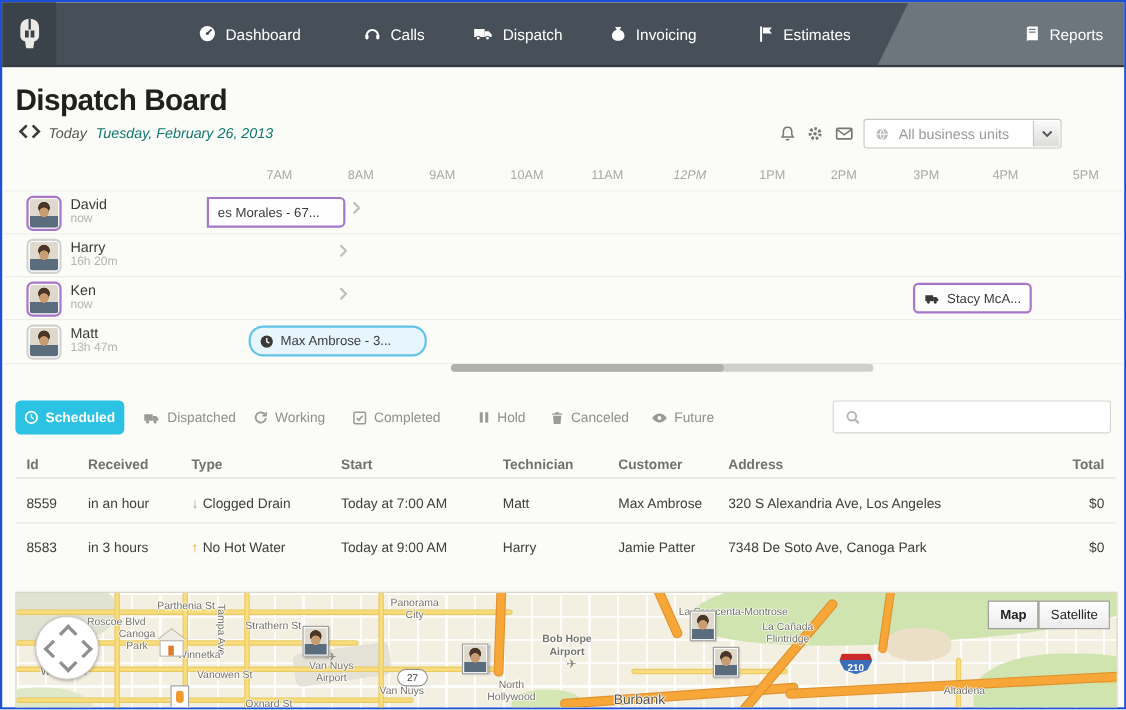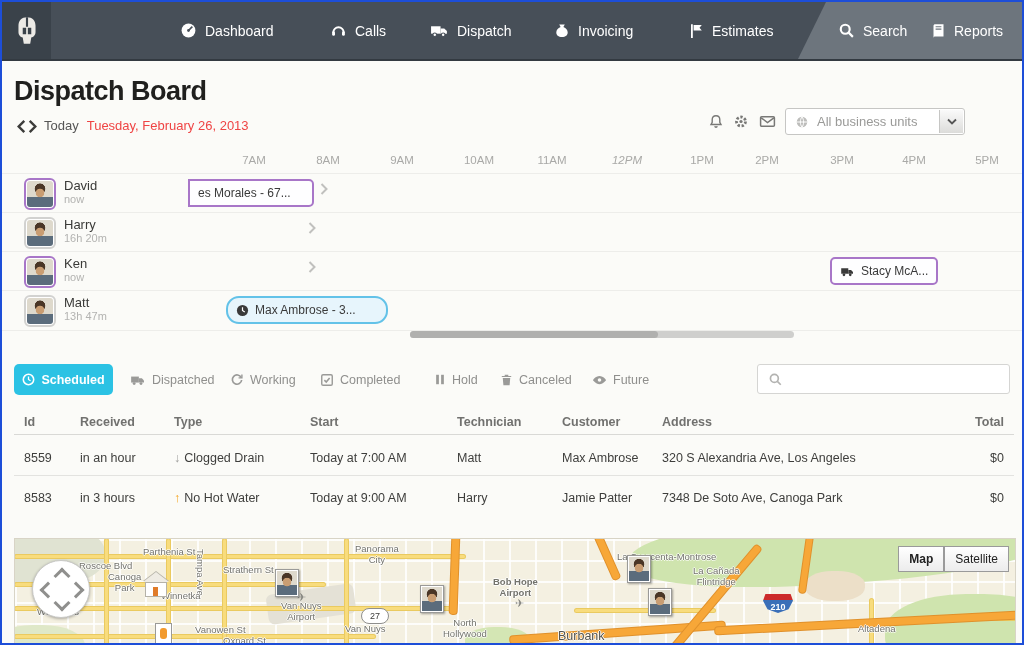--- a/index.html
+++ b/index.html
@@ -9,23 +9,23 @@
   
   .nav{position:absolute;left:0;top:0;width:100%;height:57px;background:#474f58;border-bottom:2px solid #333a41;}
   .logo{position:absolute;left:0;top:0;width:49px;height:57px;background:#3a424a;display:flex;align-items:center;justify-content:center;}
   .nav-light{position:absolute;top:0;bottom:0;left:796px;right:0;background:#6d757d;
              clip-path:polygon(28px 0,100% 0,100% 100%,0 100%);}
   .nav-item{position:absolute;top:0;height:57px;display:flex;align-items:center;gap:8px;
             color:#fff;font-size:14px;cursor:pointer;z-index:2;}
   .nav-item .ic{color:#fff}
   
   .page-title{position:absolute;left:12px;top:74px;font-size:27px;font-weight:700;color:#20201e;letter-spacing:-.5px;}
-  .date-row{position:absolute;left:14px;top:111px;height:20px;display:flex;align-items:flex-end;font-size:13px;color:#555;}
+  .date-row{position:absolute;left:14px;top:111px;height:20px;display:flex;align-items:flex-start;font-size:13px;color:#555;font-style:italic;}
   .chev-btn{color:#3c3c3a;cursor:pointer;display:flex;align-items:center;}
-  .date-txt{color:#ef4444;}
+  .date-txt{color:#0f766e;}
   .hdr-ic{position:absolute;top:111px;color:#787876;cursor:pointer;}
   .dropdown{position:absolute;left:783px;top:106px;width:180px;height:27px;background:#fff;
             border:1px solid #c6c6c4;border-radius:3px;box-sizing:border-box;display:flex;align-items:center;cursor:pointer;}
   .dropdown .txt{color:#9a9a98;font-size:13px;margin-left:8px;}
   .dd-btn{position:absolute;right:1px;top:1px;bottom:1px;width:23px;background:linear-gradient(#fafafa,#dcdcda);
           border-left:1px solid #c6c6c4;display:flex;align-items:center;justify-content:center;color:#555;}
   
   .hour{position:absolute;top:152px;transform:translateX(-50%);font-size:11.5px;color:#a9a9a7;}
   .tech-row{position:absolute;left:0;width:1024px;height:39px;border-top:1px solid #ededea;}
   .avatar{position:absolute;left:22px;top:4px;width:26px;height:26px;border:2px solid #d2d2d0;border-radius:6px;background:#fff;padding:1px;}
@@ -158,29 +158,20 @@
     </div>
     <div class="nav-item" style="left:686px">
       <span class="ic">
           <svg width="16" height="16" viewBox="0 0 16 16">
             <path fill="currentColor" d="M3 1.2h1.8V15H3z"></path>
             <path fill="currentColor" d="M5.6 2h8.2l-2.3 2.7 2.3 2.7H5.6z"></path>
           </svg>
         </span>
       <span>Estimates</span>
     </div>
-    <div class="nav-item" style="left:836px">
-      <span class="ic">
-          <svg width="17" height="17" viewBox="0 0 16 16" fill="none" stroke="currentColor" stroke-width="2">
-            <circle cx="6.8" cy="6.8" r="4.2"></circle>
-            <line x1="10" y1="10" x2="14" y2="14"></line>
-          </svg>
-        </span>
-      <span>Search</span>
-    </div>
     <div class="nav-item" style="left:928px">
       <span class="ic">
           <svg width="16" height="16" viewBox="0 0 16 16">
             <path fill="currentColor" d="M3.5 2.8c0-.9.7-1.6 1.6-1.6h8.4v12.3H5.1c-.9 0-1.6.7-1.6 1.6z"></path>
             <path fill="#6d757d" d="M5.6 3.2h5.8v1.1H5.6zM5.6 5.6h5.8v1.1H5.6z"></path>
           </svg>
         </span>
       <span>Reports</span>
     </div>
   </div>
@@ -472,21 +463,21 @@
         <span class="mlabel" style="left: 128px; top: 8px;">Parthenia St</span>
         <span class="mlabel vert" style="left: 190px; top: 10px;">Tampa Ave</span>
         <span class="mlabel" style="left: 208px; top: 26px;">Strathern St</span>
         <span class="mlabel ctr" style="left: 340px; top: 5px;">Panorama
 City</span>
         <span class="mlabel" style="left: 64px; top: 22px;">Roscoe Blvd</span>
         <span class="mlabel ctr" style="left: 93px; top: 33px;">Canoga
 Park</span>
         <span class="mlabel" style="left: 146px; top: 52px;">Winnetka</span>
         <span class="mlabel" style="left: 22px; top: 68px;">West Hills</span>
-        <span class="mlabel" style="left: 180px; top: 70px; margin-top: 16px;">Vanowen St</span>
+        <span class="mlabel" style="left: 164px; top: 70px;">Vanowen St</span>
         <span class="mlabel ctr" style="left: 266px; top: 62px;">Van Nuys
 Airport</span>
         <span class="mlabel" style="left: 330px; top: 85px;">Van Nuys</span>
         <span class="mlabel" style="left: 208px; top: 97px;">Oxnard St</span>
         <span class="mlabel ctr" style="left: 428px; top: 79px;">North
 Hollywood</span>
         <span class="mlabel ctr" style="left: 478px; top: 38px; font-weight: bold;">Bob Hope
 Airport</span>
         <span class="mlabel big" style="left: 543px; top: 90px;">Burbank</span>
         <span class="mlabel" style="left: 602px; top: 13px;">La Crescenta-Montrose</span>

